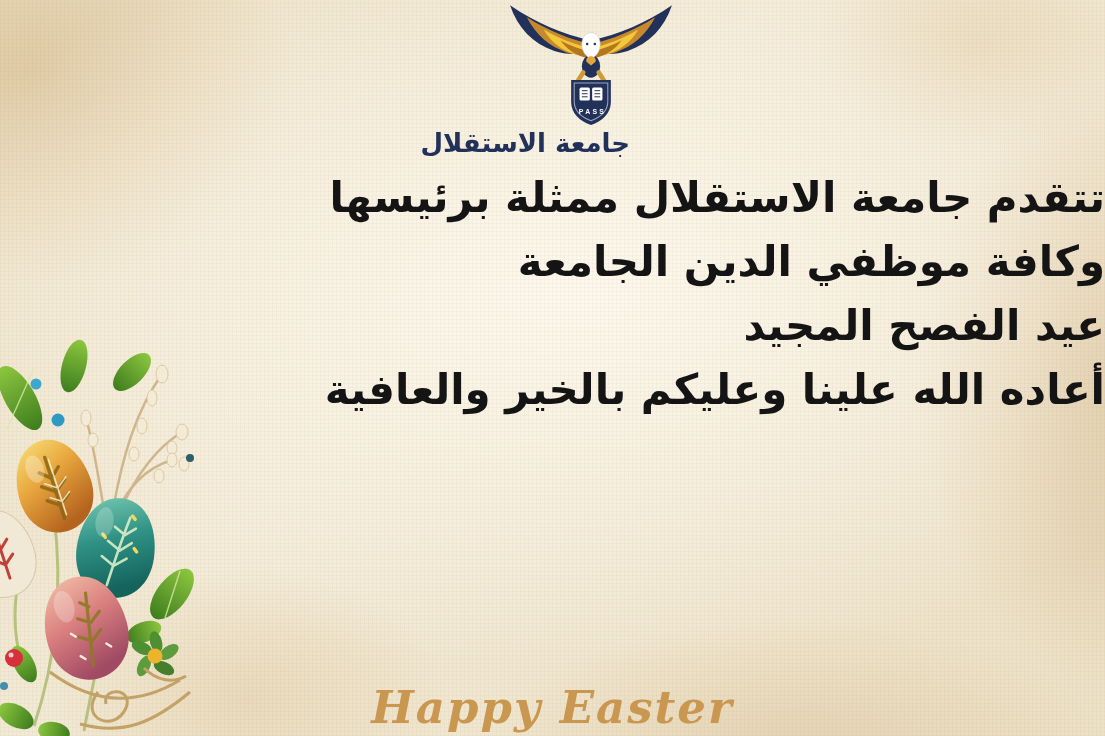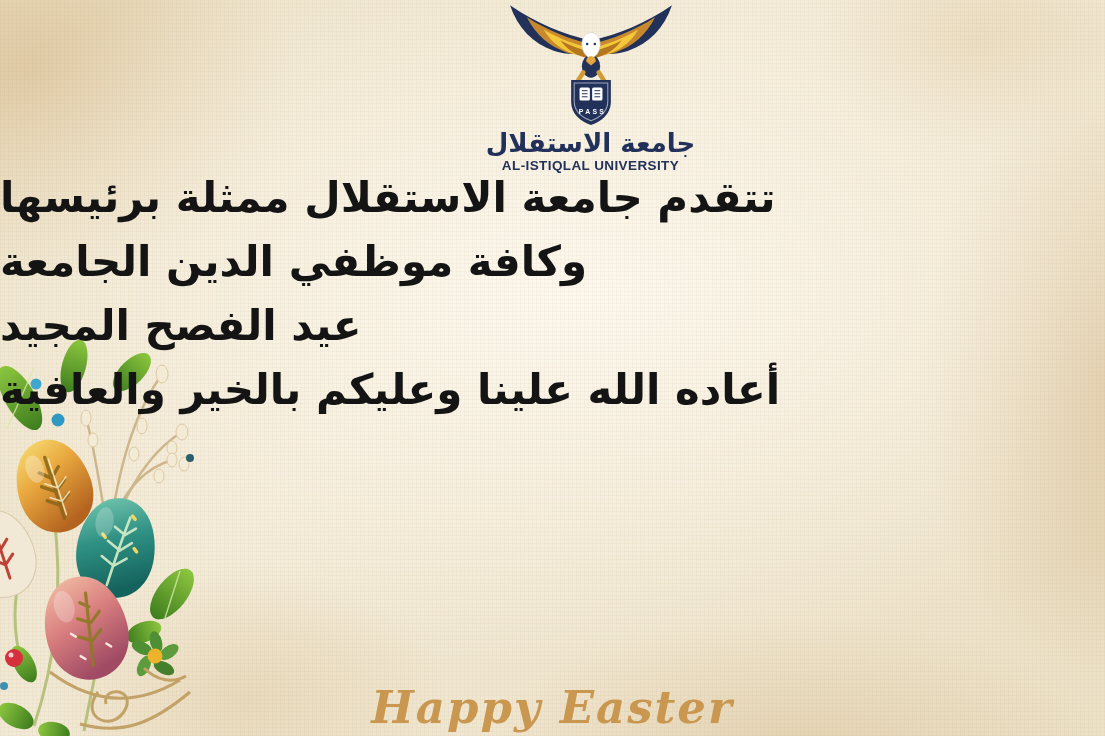--- a/index.html
+++ b/index.html
@@ -15,25 +15,25 @@
       radial-gradient(ellipse 260px 180px at 88% 6%, rgba(206,170,114,.22), transparent 60%),
       linear-gradient(135deg,#ebe0c5,#f2ead6 42%,#ece1c7);
   }
   .card::before{
     content:"";position:absolute;inset:0;z-index:1;pointer-events:none;
     background:
       repeating-linear-gradient(0deg, rgba(148,108,58,.045) 0 1px, transparent 1px 4px),
       repeating-linear-gradient(90deg, rgba(148,108,58,.045) 0 1px, transparent 1px 4px);
   }
   .logo{position:absolute;top:2px;left:calc(50% + 38px);transform:translateX(-50%);
-    text-align:center;z-index:3;width:340px;}
+    text-align:left;z-index:3;width:340px;}
   .logo svg{display:block;margin:0 auto;}
   .logo-ar{font:700 26px/30px "DejaVu Sans",sans-serif;color:#22315a;margin-top:-4px;direction:rtl;}
   .logo-en{font:700 13.5px/16px "Liberation Sans",sans-serif;color:#22315a;letter-spacing:.4px;}
-  .message{position:absolute;top:166px;left:0;right:0;z-index:3;text-align:left;direction:rtl;}
+  .message{position:absolute;top:166px;left:0;right:0;z-index:3;text-align:right;direction:rtl;}
   .message .line{font:700 42px/64px "DejaVu Sans",sans-serif;color:#141414;white-space:nowrap;}
   .greeting{position:absolute;left:0;right:0;bottom:0;z-index:3;text-align:center;
     font:700 italic 45px/56px "DejaVu Serif",serif;color:#c9974f;letter-spacing:2px;margin-top:9px;}
   .decoration{position:absolute;left:-6px;top:336px;z-index:2;}
 </style>
 </head>
 <body>
 
 <div class="card">
 
@@ -178,21 +178,20 @@
       <path d="M88,106 L132,106 L132,130 C132,143 122,151 110,155.5 C98,151 88,143 88,130 Z" fill="none" stroke="#9aa3b8" stroke-width="1.4"></path>
       <g>
         <rect x="95" y="112" width="13.5" height="17" rx="2" fill="#ffffff"></rect>
         <rect x="111.5" y="112" width="13.5" height="17" rx="2" fill="#ffffff"></rect>
         <path d="M98,116 h7.5 M98,120 h7.5 M98,124 h7.5 M114.5,116 h7.5 M114.5,120 h7.5 M114.5,124 h7.5" stroke="#22315a" stroke-width="1.3"></path>
         <path d="M110,111 L110,130" stroke="#22315a" stroke-width="2"></path>
       </g>
       <text x="112" y="147" text-anchor="middle" font-family="Liberation Sans, sans-serif" font-weight="bold" font-size="9" letter-spacing="3" fill="#ffffff">PASS</text>
     </svg>
     <div class="logo-ar">جامعة الاستقلال</div>
-    <div class="logo-en">AL-ISTIQLAL UNIVERSITY</div>
   </div>
 
   <div class="message" dir="rtl">
     <div class="line">تتقدم جامعة الاستقلال ممثلة برئيسها</div>
     <div class="line">وكافة موظفي الدين الجامعة</div>
     <div class="line">عيد الفصح المجيد</div>
     <div class="line">أعاده الله علينا وعليكم بالخير والعافية</div>
   </div>
 
   <div class="greeting">Happy Easter</div>

